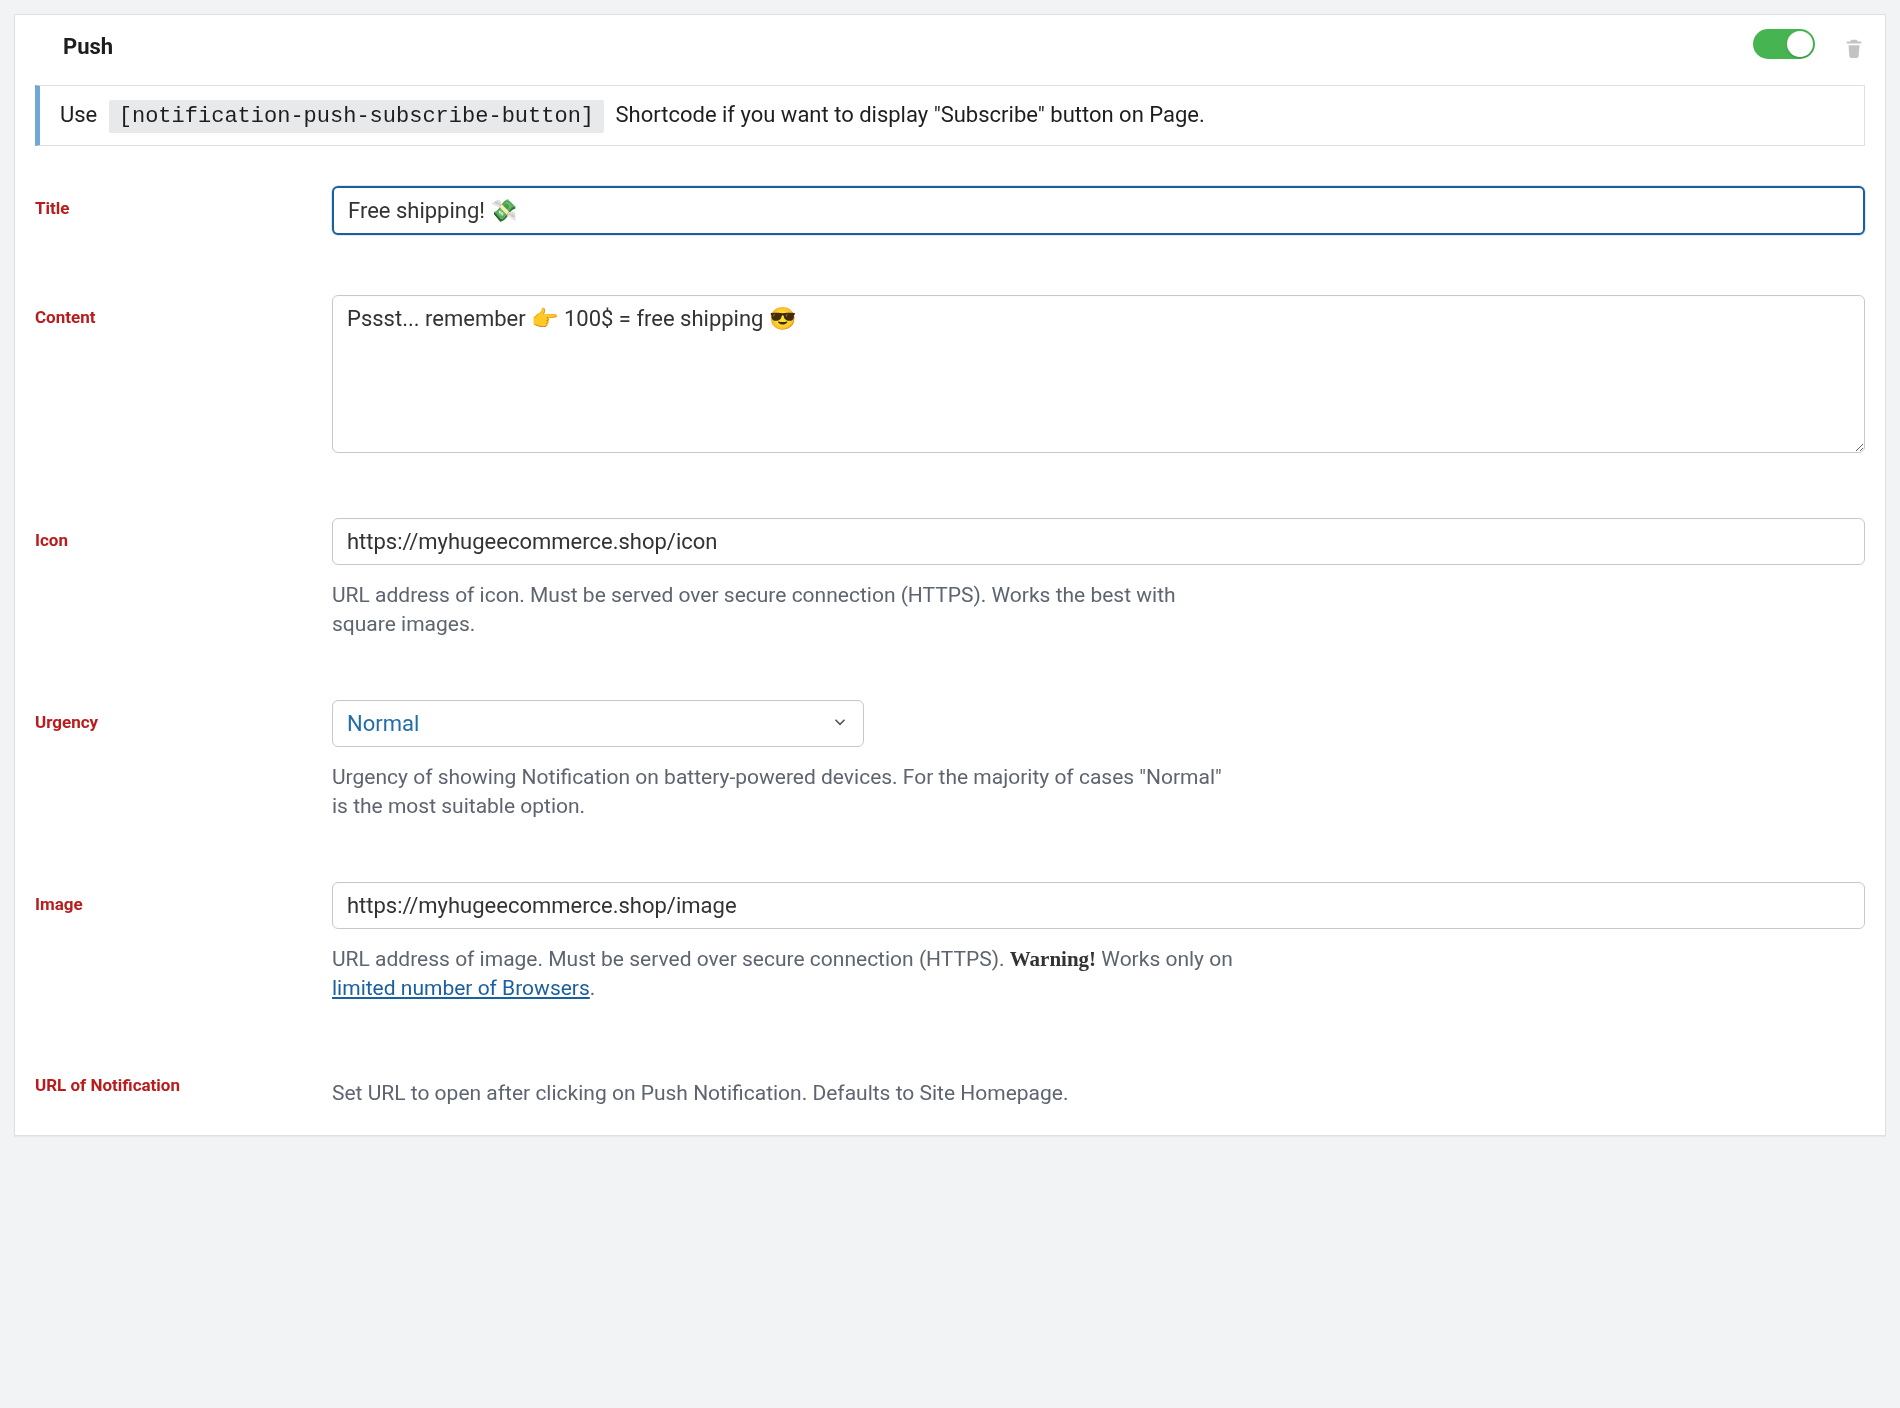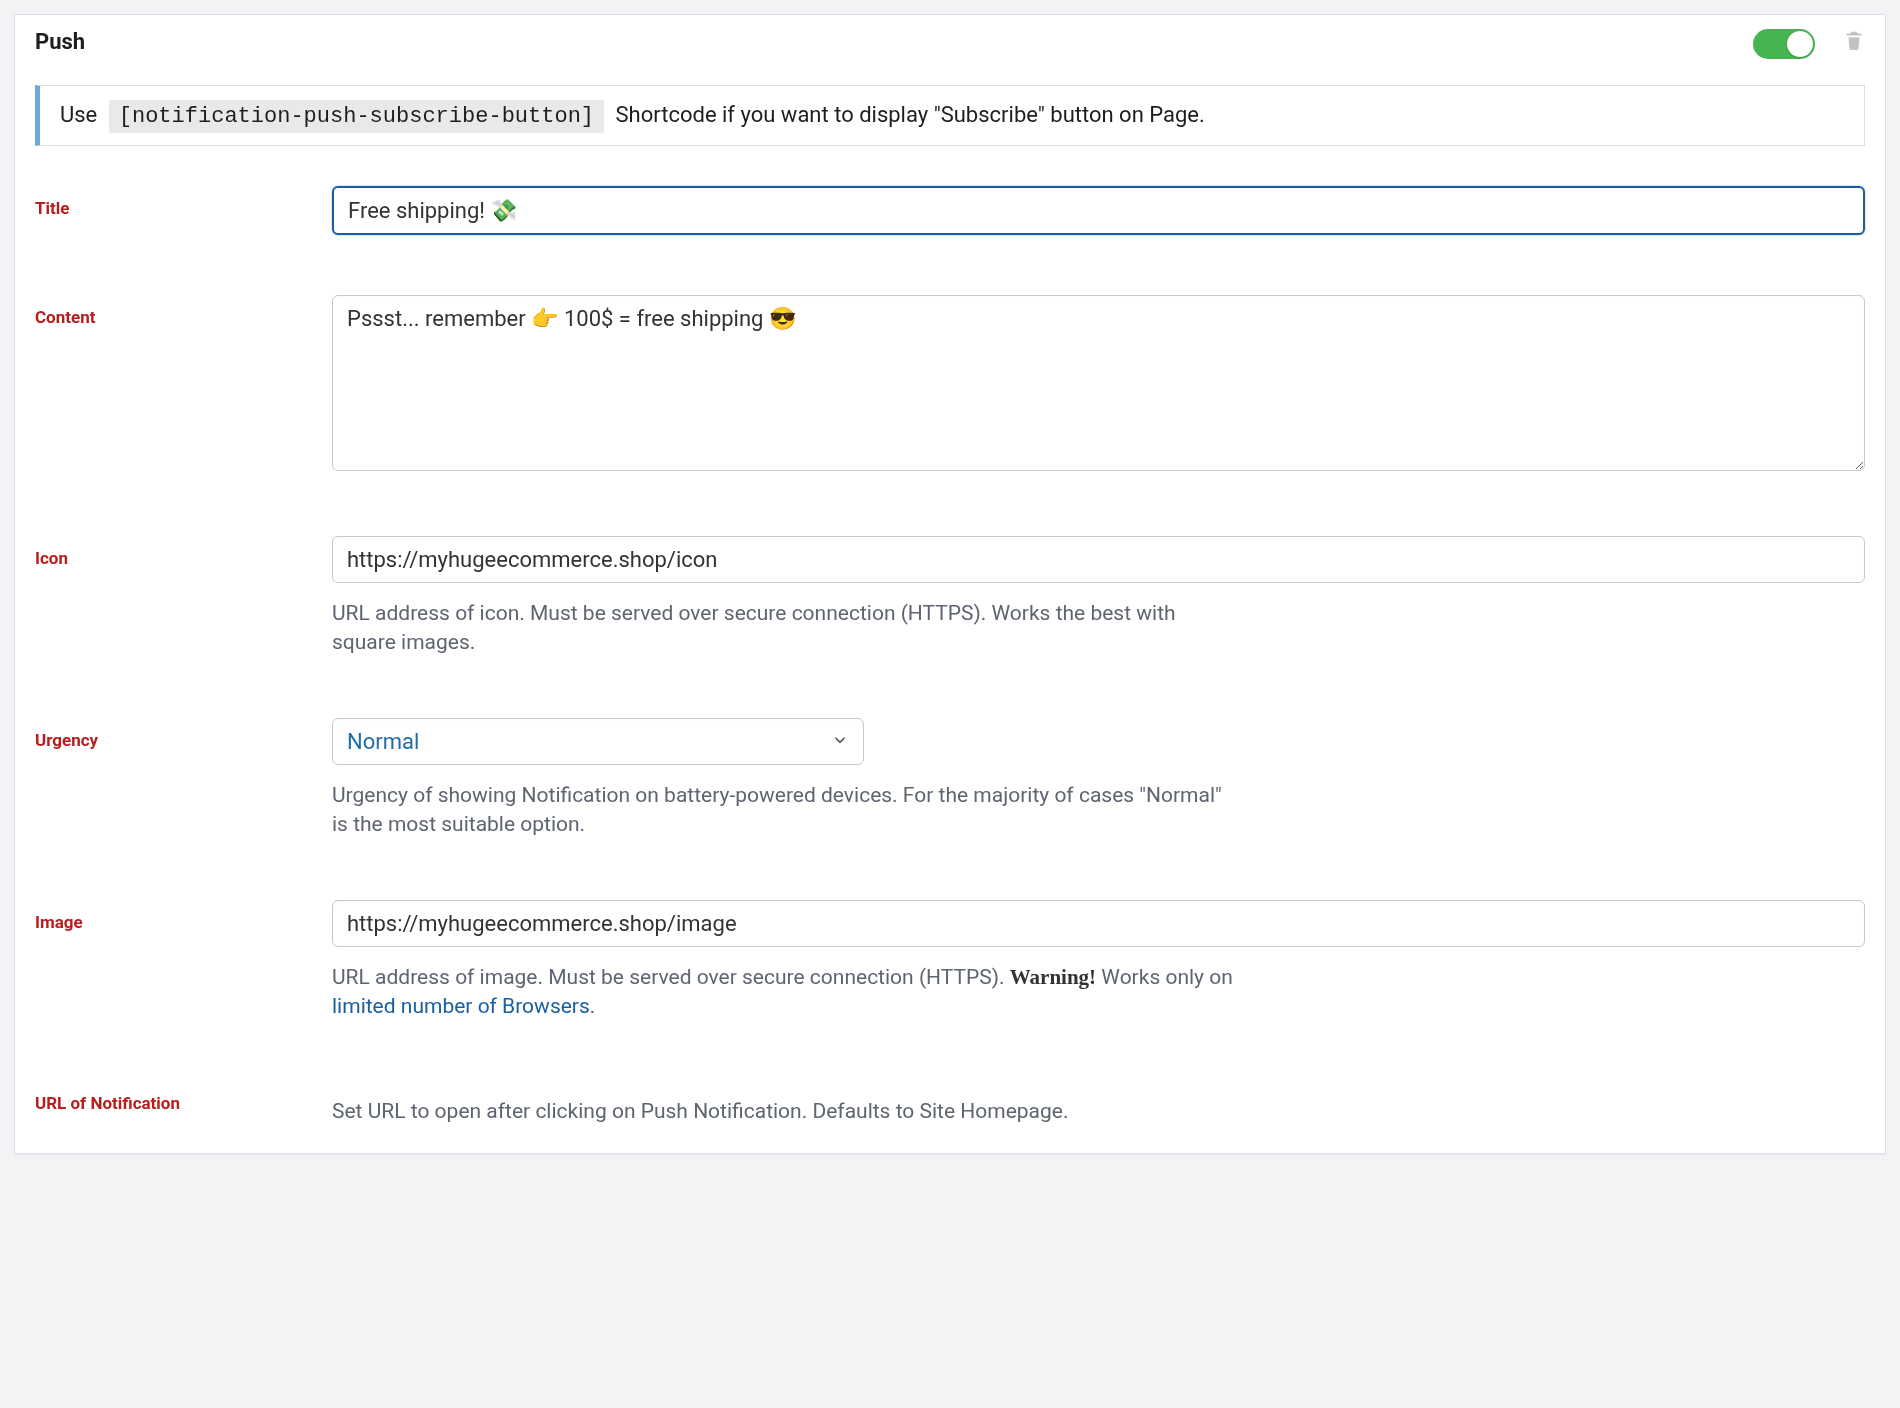--- a/index.html
+++ b/index.html
@@ -27,22 +27,23 @@
   }
   .card {
     background: var(--bg-card);
     border: 1px solid var(--border-light);
     margin: 14px;
     padding: 0;
     box-shadow: 0 1px 1px rgba(0,0,0,0.04);
   }
   .card-header {
     display: flex;
-    align-items: flex-start;
+    align-items: flex-end;
     padding: 14px 20px 8px 20px;
+    margin-left: 28px;
   }
   .card-header h3 {
     font-size: 22px;
     font-weight: 700;
     margin: 0;
     flex: 1;
   }
   
   .toggle {
     width: 62px;
@@ -123,21 +124,21 @@
     color: #333;
     background: #fff;
     outline: none;
     box-shadow: inset 0 1px 2px rgba(0,0,0,0.02);
   }
   .form-control input.focused {
     border: 2px solid var(--focus-border);
     box-shadow: 0 0 0 1px rgba(27,94,156,0.15);
   }
   .form-control textarea {
-    height: 176px;
+    height: 158px;
     resize: both;
   }
 
   
   .select {
     position: relative;
     width: 532px !important;
     display: flex;
     align-items: center;
     cursor: pointer;
@@ -158,20 +159,21 @@
   .helper {
     margin-top: 16px;
     color: var(--text-muted);
     font-size: 21px;
     line-height: 1.4;
     max-width: 910px;
   }
   .helper strong { color: #333; font-weight: 700; font-family: Liberation Serif, serif; }
   .helper a {
     color: var(--blue-link);
+    text-decoration: underline;
     cursor: pointer;
   }
 
   
   .caret-wrap {
     position: relative;
   }
 </style>
 </head>
 <body>

